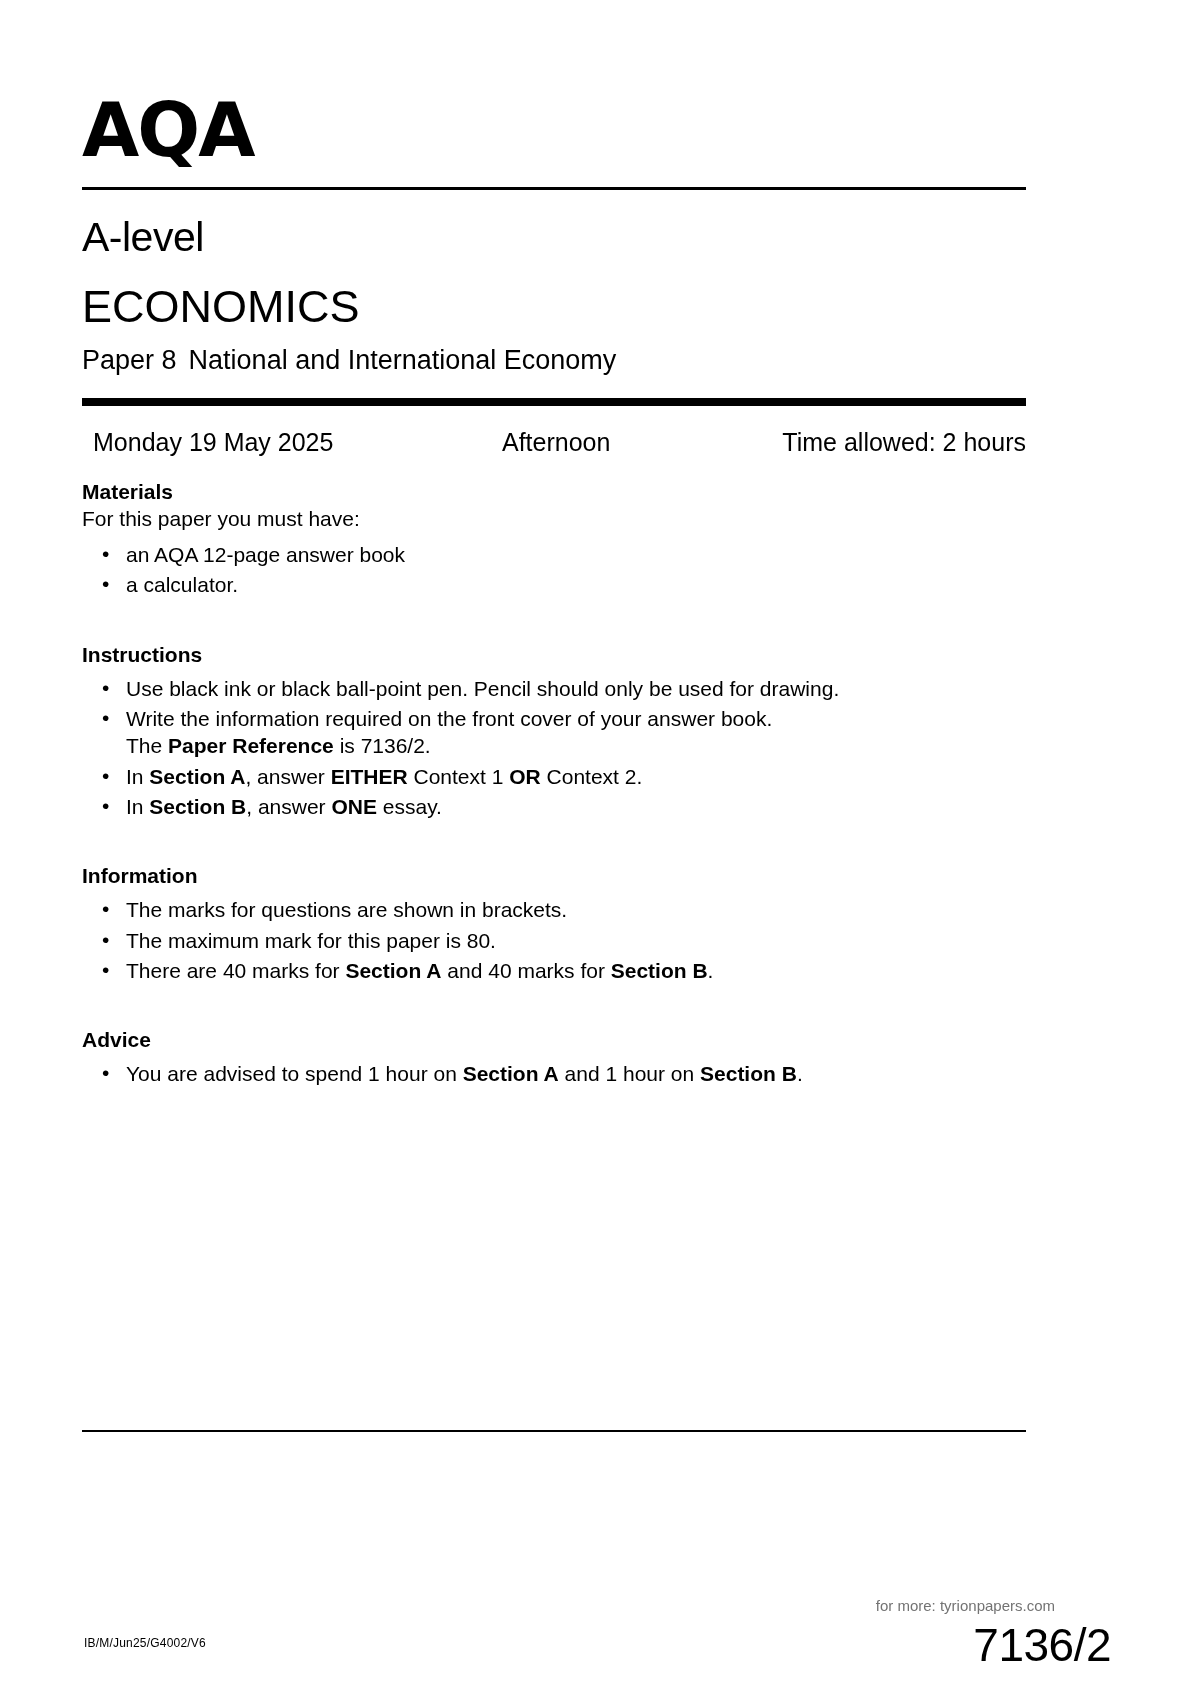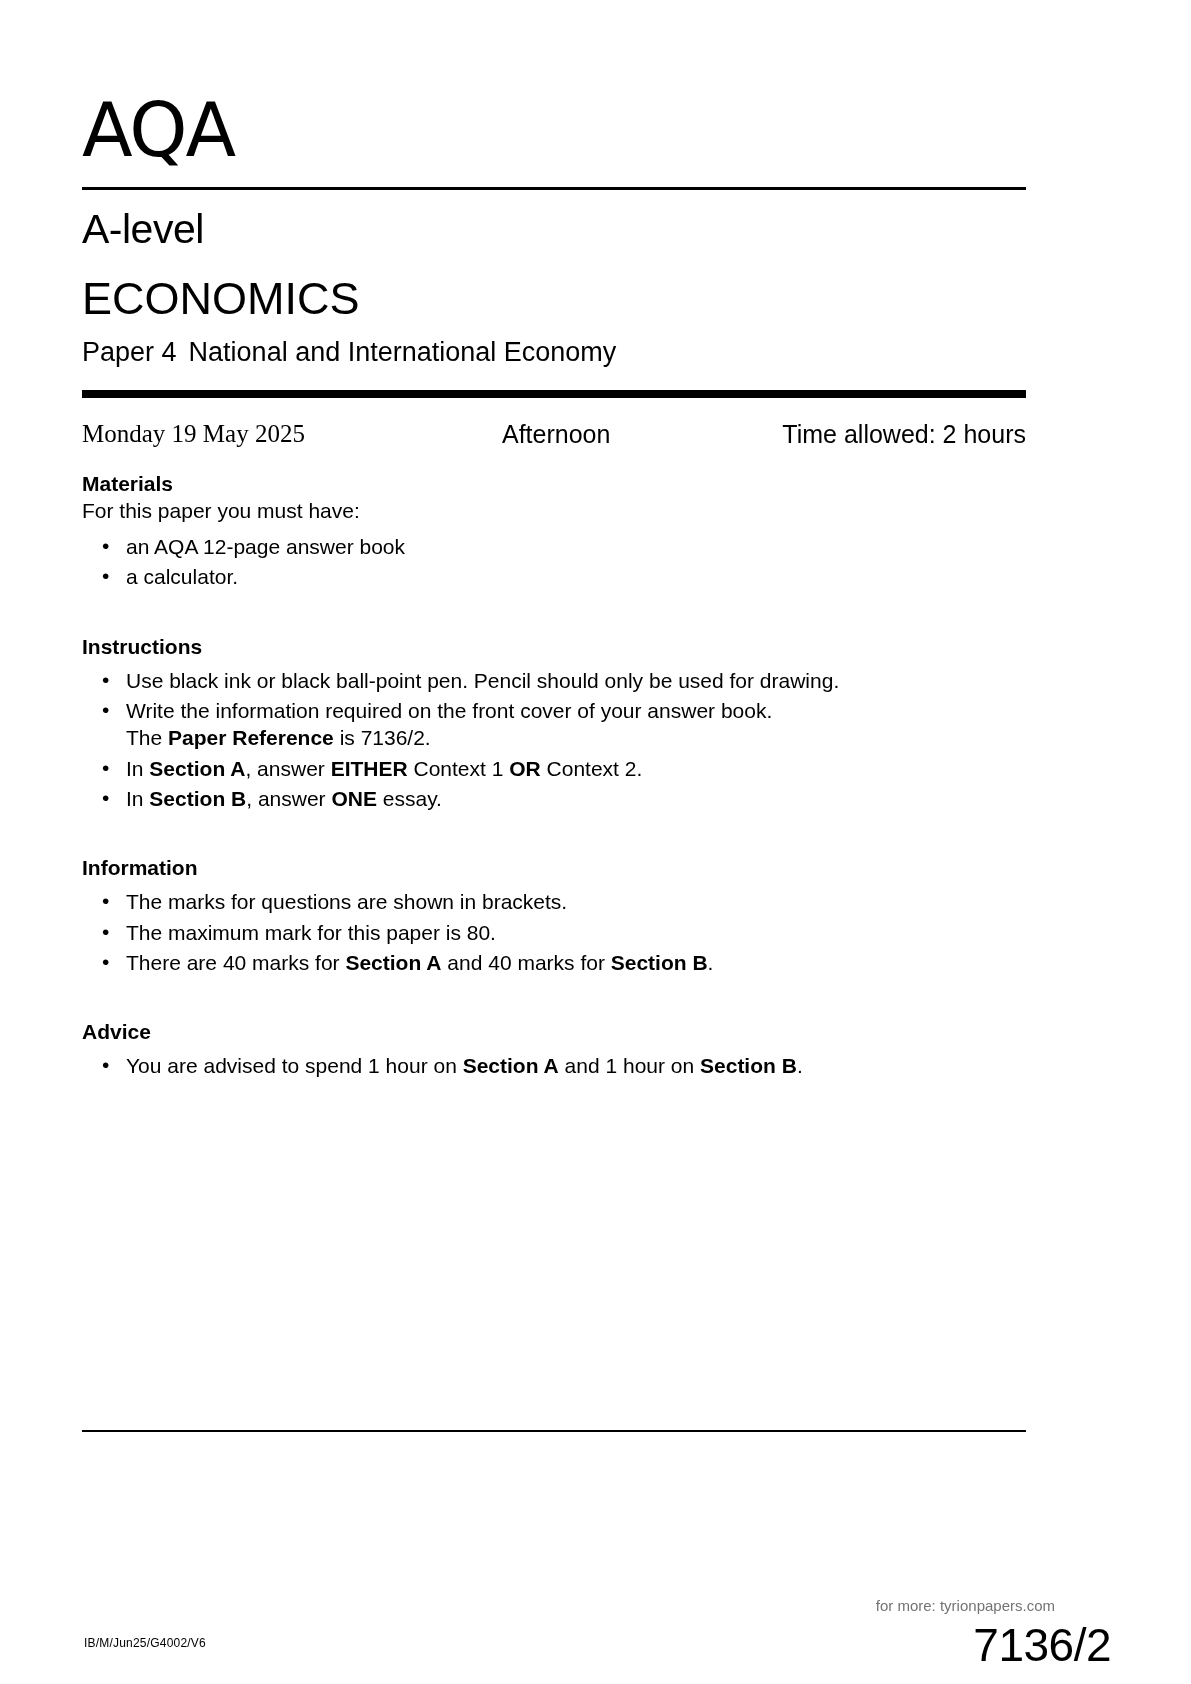--- a/index.html
+++ b/index.html
@@ -25,42 +25,42 @@
     position: absolute;
     left: 82px;
     top: 0;
     width: 944px;
   }
 
   
   .logo {
     margin-top: 95px;
     font-family: "DejaVu Sans", sans-serif;
-    font-weight: normal;
+    font-weight: bold;
     font-size: 74px;
     letter-spacing: -2px;
     line-height: 0.95;
     color: #000;
   }
 
   
   .rule-thin {
     border-top: 3px solid #000;
     margin-top: 22px;
   }
   .rule-thick {
     border-top: 8px solid #000;
     margin-top: 22px;
   }
 
   
   .title-level {
     font-size: 41px;
     font-weight: normal;
-    margin-top: 16px;
+    margin-top: 24px;
     letter-spacing: -0.5px;
   }
   .title-subject {
     font-size: 45px;
     font-weight: normal;
     margin-top: 20px;
     letter-spacing: 0px;
   }
   .title-paper {
     font-size: 27px;
@@ -72,21 +72,21 @@
     width: 12px;
   }
 
   
   .meta-row {
     margin-top: 22px;
     position: relative;
     height: 34px;
     font-size: 25px;
   }
-  .meta-date { position: absolute; left: 0; top: 0; font-family: Liberation Serif, serif; }
+  .meta-date { position: absolute; left: 11px; top: 0; }
   .meta-session { position: absolute; left: 420px; top: 0; }
   .meta-time { position: absolute; right: 0; top: 0; }
 
   
   .sec {
     margin-top: 18px;
   }
   .sec-head {
     font-size: 21px;
     font-weight: bold;
@@ -159,21 +159,21 @@
 <div class="page">
   <div class="content">
 
     <div class="logo">AQA</div>
 
     <div class="rule-thin"></div>
 
     <div class="title-level">A-level</div>
     <div class="title-subject">ECONOMICS</div>
     <div class="title-paper">
-      <span>Paper 4</span><span class="sp"></span><span>National and International Economy</span>
+      <span>Paper 8</span><span class="sp"></span><span>National and International Economy</span>
     </div>
 
     <div class="rule-thick"></div>
 
     <div class="meta-row">
       <div class="meta-date">Monday 19 May 2025</div>
       <div class="meta-session">Afternoon</div>
       <div class="meta-time">Time allowed: 2 hours</div>
     </div>
 

